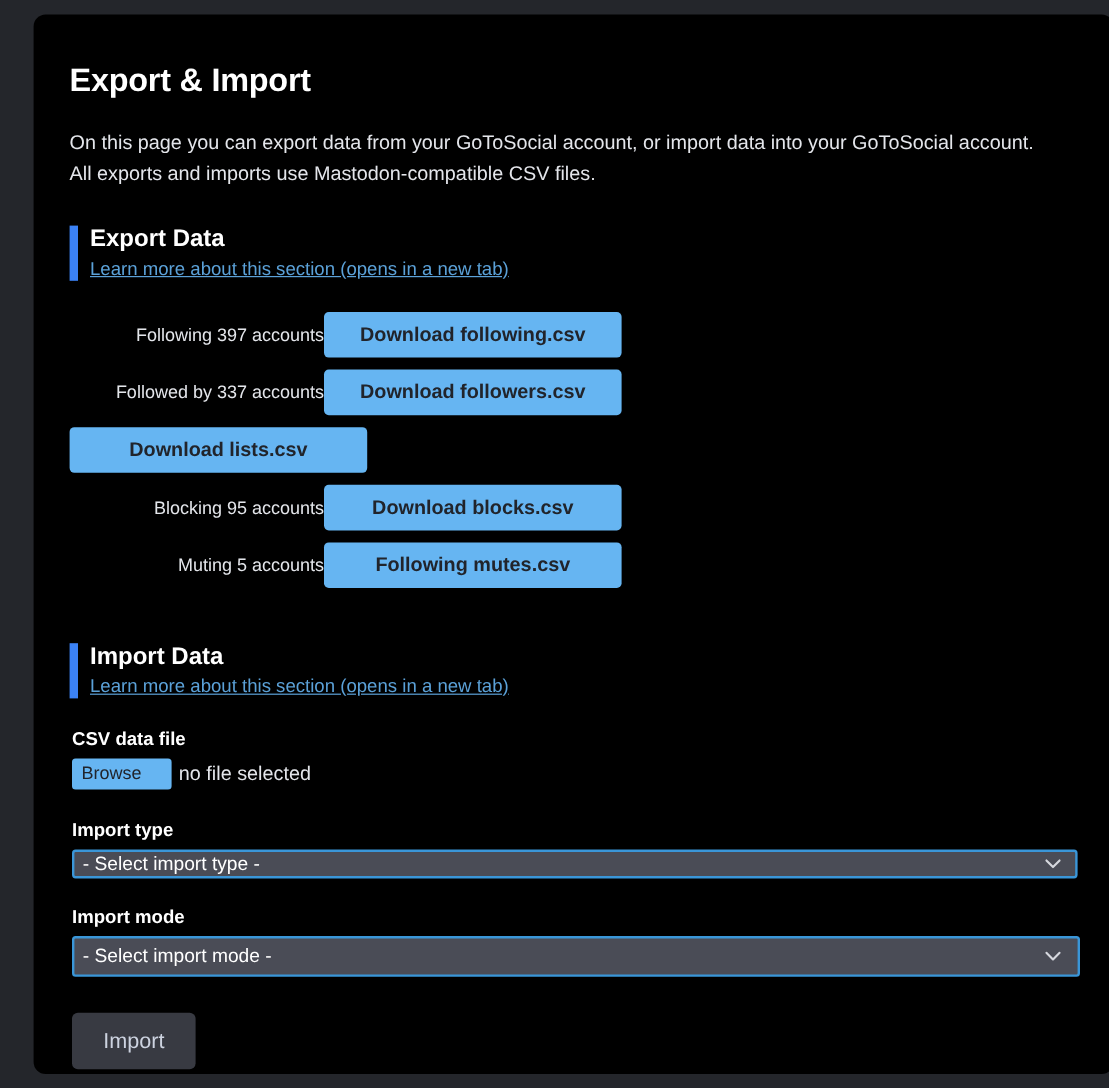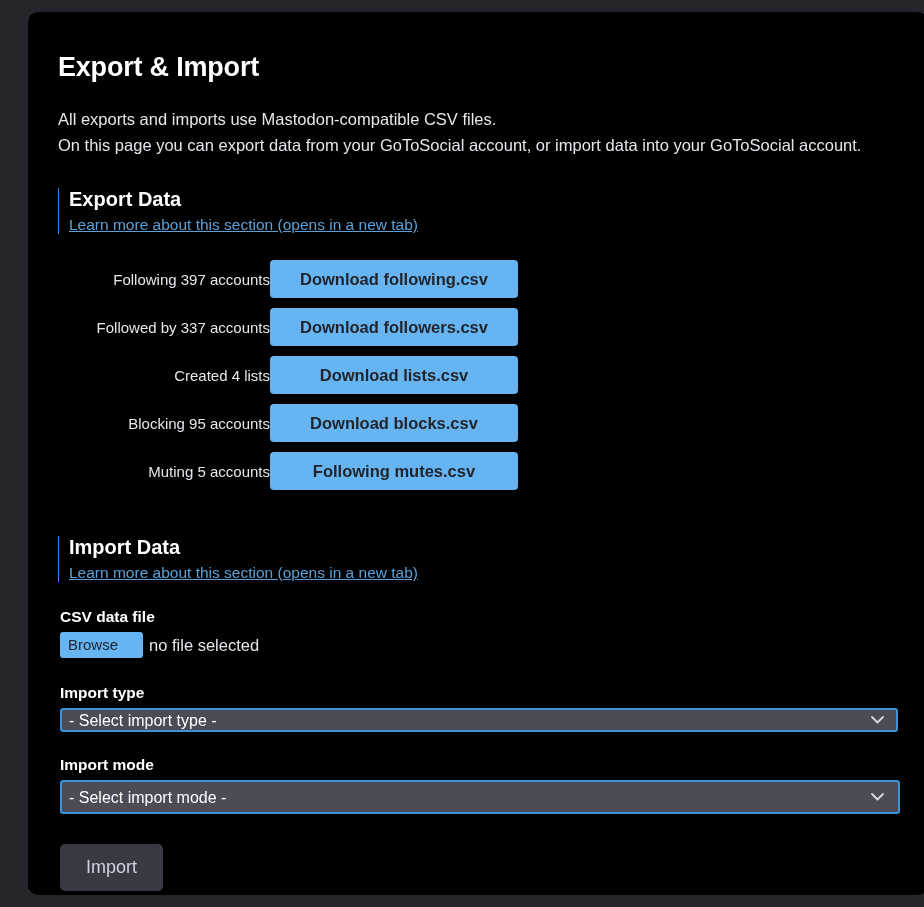--- a/index.html
+++ b/index.html
@@ -41,21 +41,21 @@
     font-size: 16.5px;
     line-height: 1.55;
     color: #e4e6eb;
     margin: 0 0 30px 0;
     max-width: 850px;
   }
   .intro .line { display: block; }
 
   
   .section-head {
-    border-left: 1px solid #3b82f6;
+    border-left: 7px solid #3b82f6;
     padding-left: 10px;
     margin-bottom: 26px;
   }
   .section-title {
     font-size: 20px;
     font-weight: bold;
     color: #ffffff;
     margin: 0 0 5px 0;
   }
   .section-link {
@@ -177,43 +177,42 @@
 </style>
 </head>
 <body>
 
 <div id="app-frame">
   <div id="content">
 
     <h1 class="page-title">Export &amp; Import</h1>
 
     <p class="intro">
+      <span class="line">On this page you can export data from your GoToSocial account, or import data into your GoToSocial account.</span>
       <span class="line">All exports and imports use Mastodon-compatible CSV files.</span>
-      <span class="line">On this page you can export data from your GoToSocial account, or import data into your GoToSocial account.</span>
     </p>
 
     <div class="section-head">
       <h2 class="section-title">Export Data</h2>
       <a class="section-link">Learn more about this section (opens in a new tab)</a>
     </div>
 
     <div class="export-list">
 
       <div class="export-row">
         <span class="export-label">Following 397 accounts</span>
         <button class="dl-button">Download following.csv</button>
       </div>
 
       <div class="export-row">
         <span class="export-label">Followed by 337 accounts</span>
         <button class="dl-button">Download followers.csv</button>
       </div>
 
       <div class="export-row">
-        <span class="export-label">Created 4 lists</span>
         <button class="dl-button">Download lists.csv</button>
       </div>
 
       <div class="export-row">
         <span class="export-label">Blocking 95 accounts</span>
         <button class="dl-button">Download blocks.csv</button>
       </div>
 
       <div class="export-row">
         <span class="export-label">Muting 5 accounts</span>

